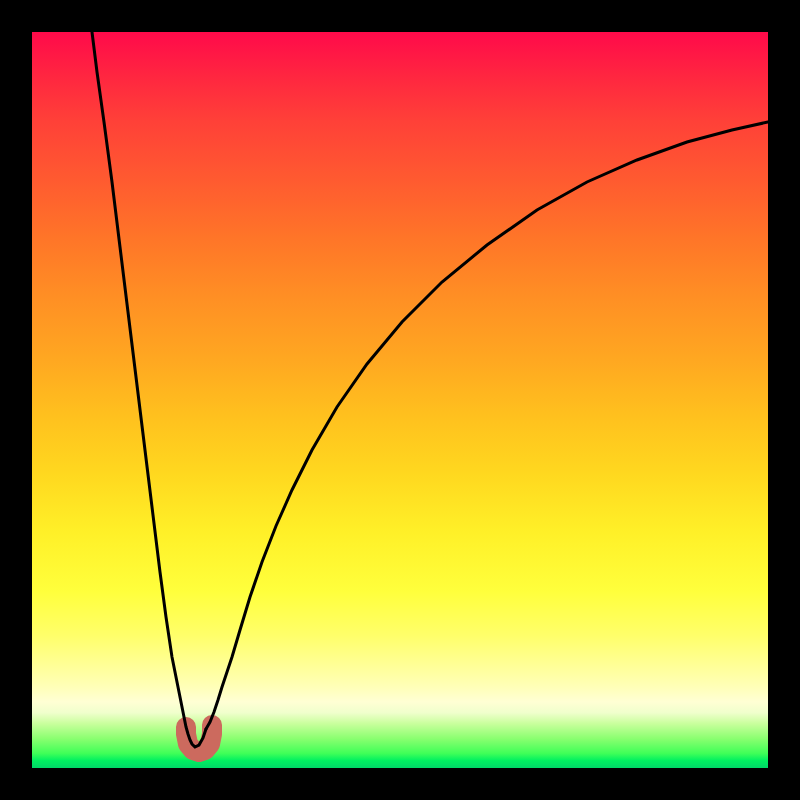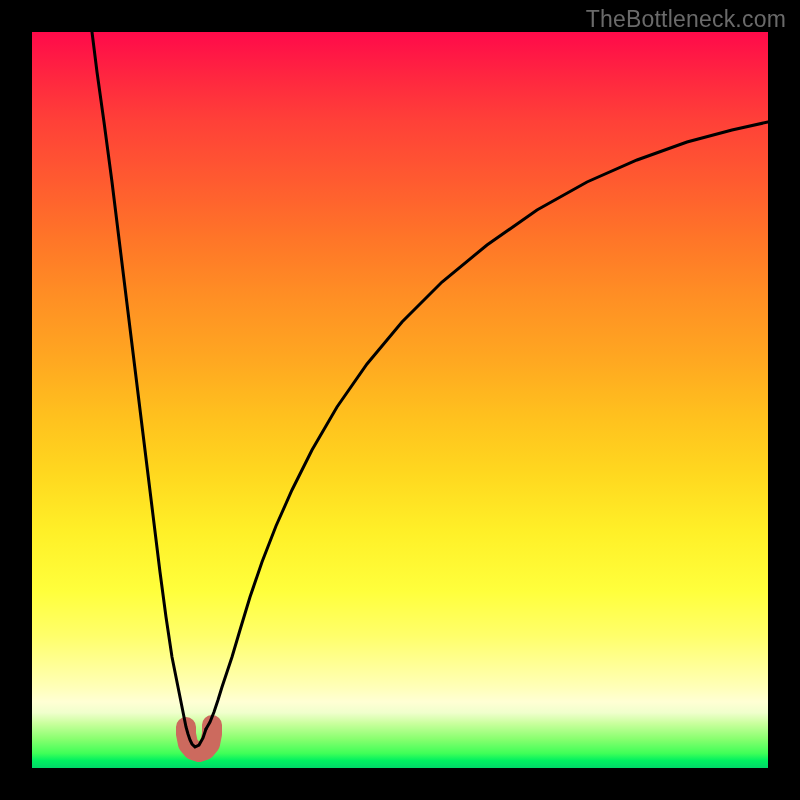--- a/index.html
+++ b/index.html
@@ -82,14 +82,13 @@
       <g>
         <path id="marker-path" fill="none" stroke="#cc6a5e" stroke-width="20" stroke-linecap="round" stroke-linejoin="round" d="M154 695 L154 702 L156 712 L161 718 L167 720 L173 718 L178 712 L180 702 L180 693"></path>
       </g>
       <g>
         <path id="curve-left" fill="none" stroke="#000" stroke-width="3" stroke-linecap="round" d="M60 0 L65 40 L72 90 L80 150 L88 215 L96 280 L104 345 L112 410 L120 475 L128 540 L134 585 L140 625 L146 655 L151 680 L154 695 L156 702 L158 708 L160 712 L163 715 L167 713 L171 706 L174 697"></path>
         <path id="curve-right" fill="none" stroke="#000" stroke-width="3" stroke-linecap="round" d="M174 697 L178 690 L182 680 L186 668 L190 655 L195 640 L200 625 L208 598 L218 565 L230 530 L244 494 L260 458 L280 418 L305 375 L335 332 L370 290 L410 250 L455 213 L505 178 L555 150 L605 128 L655 110 L700 98 L736 90"></path>
       </g>
     </svg>
   </div>
 
-  <div class="watermark">TheBottleneck.com</div>
 </div>
 
 </body></html>

